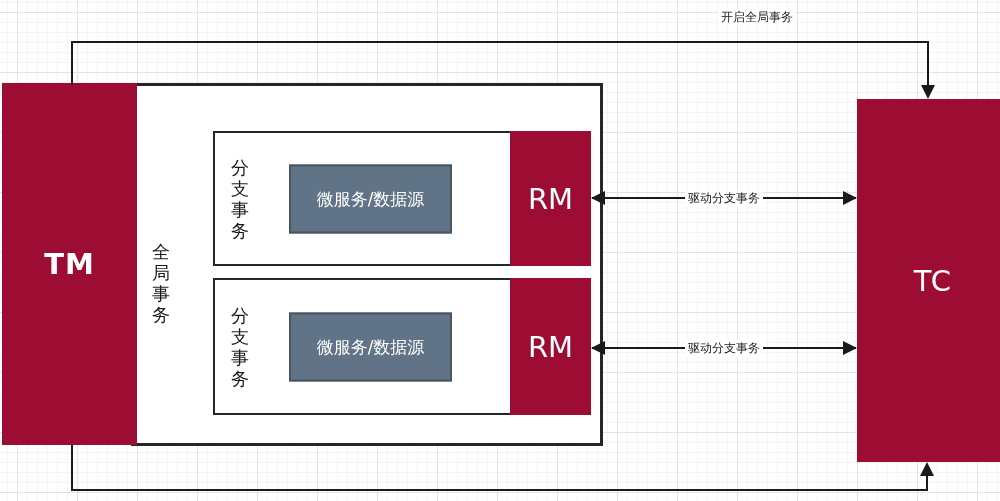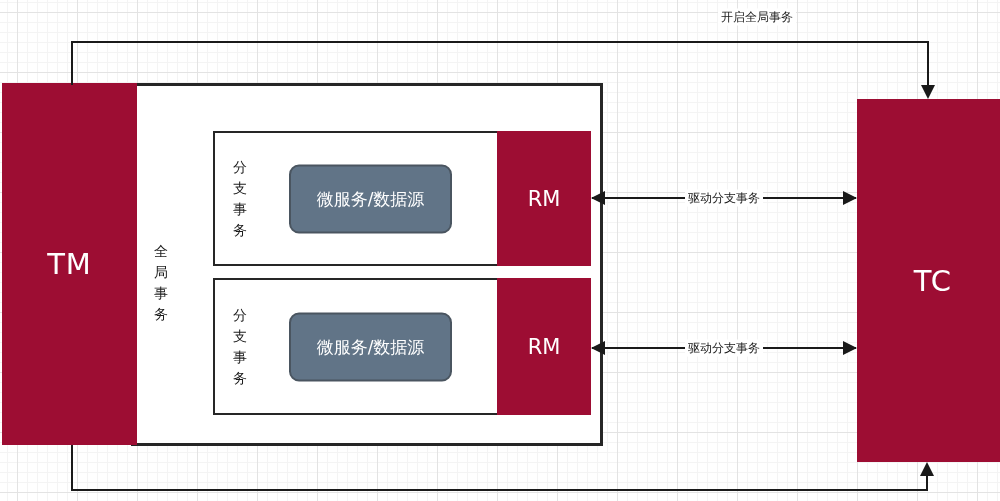--- a/index.html
+++ b/index.html
@@ -23,45 +23,45 @@
   }
   .outer-box{
     position:absolute;left:131px;top:83px;width:472px;height:363px;
     background:#fff;border:3px solid #262626;box-sizing:border-box;
   }
   .block{
     position:absolute;background:var(--node-red);color:#fff;
     display:flex;align-items:center;justify-content:center;
     font-size:29px;letter-spacing:1px;
   }
-  .tm{left:2px;top:83px;width:135px;height:362px;}
+  .tm{left:2px;top:83px;width:135px;height:362px;font-weight:bold;}
   .tc{left:857px;top:99px;width:152px;height:363px;}
   .branch{
     position:absolute;left:213px;width:378px;background:#fff;
     border:2px solid #262626;box-sizing:border-box;
   }
   .b1{top:131px;height:135px;}
   .b2{top:278px;height:137px;}
   .vlabel{
-    position:absolute;width:20px;font-size:14px;line-height:21px;
+    position:absolute;width:20px;font-size:18px;line-height:21px;
     word-break:break-all;text-align:center;color:#1a1a1a;
   }
   .global-vlabel{left:151px;top:241px;}
   .branch-vlabel{left:15px;top:50%;transform:translateY(-50%);}
   .service{
     position:absolute;left:74px;top:50%;transform:translateY(-50%);
     width:163px;height:69px;background:var(--service-gray);
-    border:2px solid var(--service-border);border-radius:10px;
+    border:2px solid var(--service-border);border-radius:0;
     color:#fff;display:flex;align-items:center;justify-content:center;
     font-size:17px;box-sizing:border-box;
   }
   .rm{
-    position:absolute;right:-2px;top:-2px;height:calc(100% + 4px);width:94px;
+    position:absolute;right:-2px;top:-2px;height:calc(100% + 4px);width:81px;
     background:var(--node-red);color:#fff;display:flex;align-items:center;
-    justify-content:center;font-size:21px;
+    justify-content:center;font-size:29px;
   }
   .seg{position:absolute;background:var(--line);}
   .head{position:absolute;width:0;height:0;}
   .head-down{border-left:7px solid transparent;border-right:7px solid transparent;border-top:14px solid var(--line);}
   .head-up{border-left:7px solid transparent;border-right:7px solid transparent;border-bottom:14px solid var(--line);}
   .head-left{border-top:7px solid transparent;border-bottom:7px solid transparent;border-right:14px solid var(--line);}
   .head-right{border-top:7px solid transparent;border-bottom:7px solid transparent;border-left:14px solid var(--line);}
   .edge-label{
     position:absolute;transform:translate(-50%,-50%);
     background:#fff;padding:0 3px;font-size:12px;color:#1a1a1a;white-space:nowrap;

